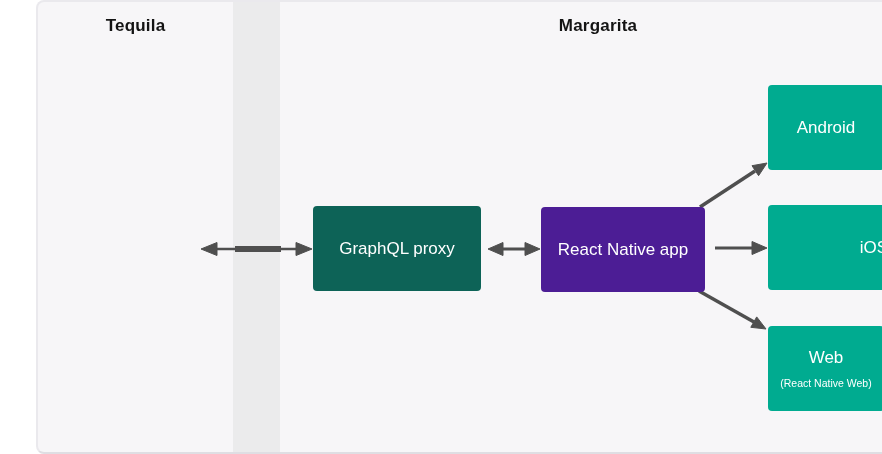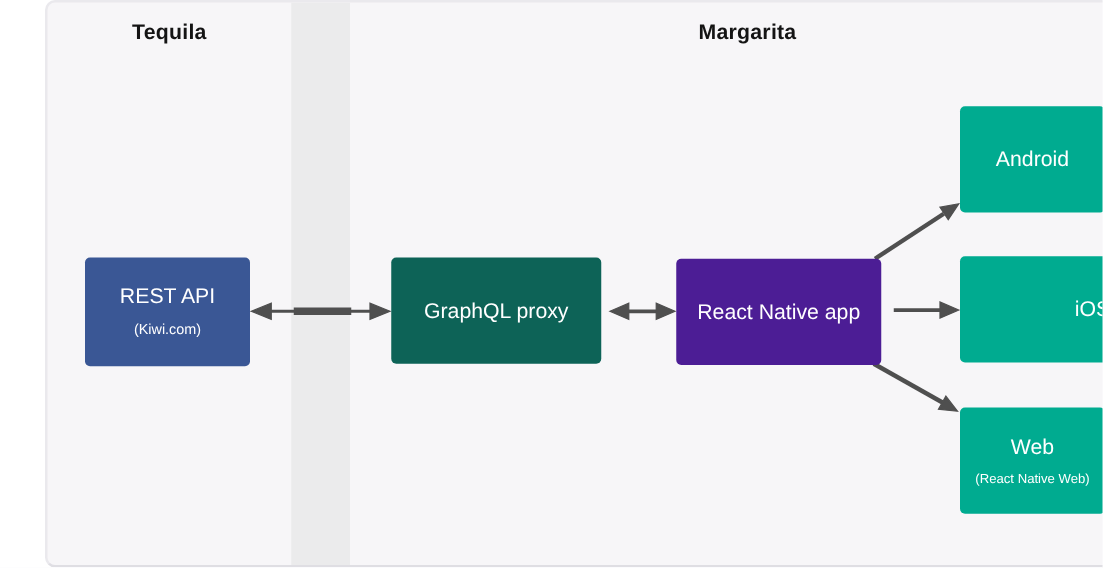--- a/index.html
+++ b/index.html
@@ -123,24 +123,20 @@
         <polygon points="729,246 714,239.5 714,252.5"></polygon>
       </g>
 
       <g>
         <line x1="661" y1="289" x2="716" y2="320" stroke-width="3.5"></line>
         <polygon points="728,327 712.8,325.3 718.7,314.9"></polygon>
       </g>
     </g>
   </svg>
 
-  <div class="node node-rest-api">
-    <div class="label">REST API</div>
-    <div class="sublabel">(Kiwi.com)</div>
-  </div>
 
   <div class="node node-graphql-proxy">
     <div class="label">GraphQL proxy</div>
   </div>
 
   <div class="node node-react-native-app">
     <div class="label">React Native app</div>
   </div>
 
   <div class="node node-android">

